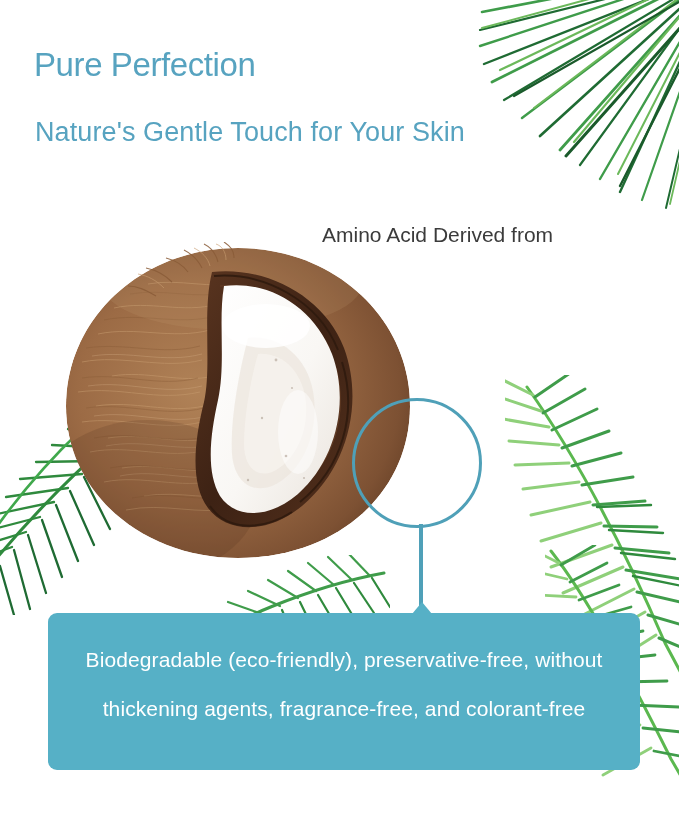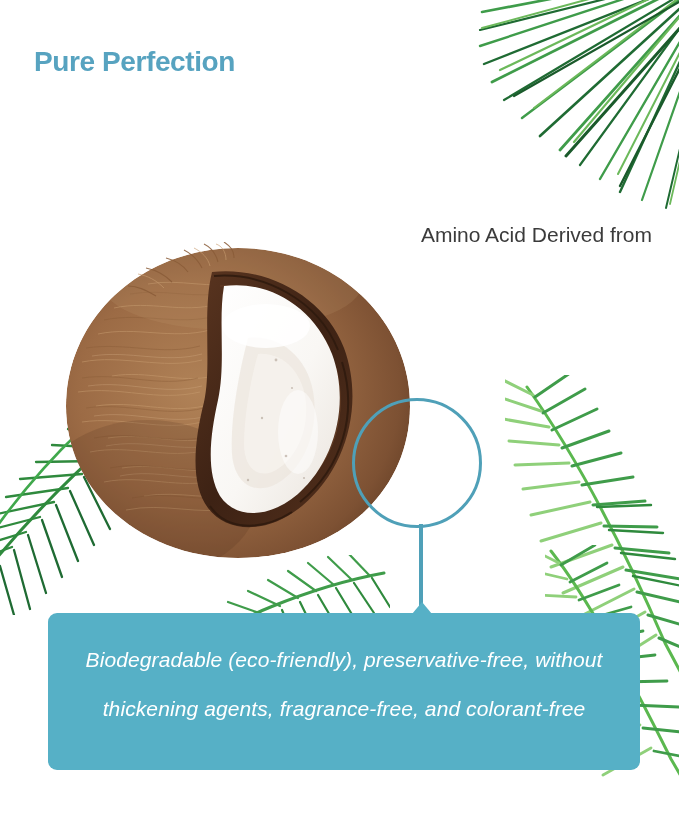--- a/index.html
+++ b/index.html
@@ -25,22 +25,22 @@
   #fern-left-upper { left: -70px; top: 375px; width: 280px; height: 240px; }
   #fern-left-lower { left: 90px; top: 555px; width: 300px; height: 190px; }
   #frond-right      { left: 505px; top: 375px; width: 200px; height: 300px; }
   #frond-right-low  { left: 545px; top: 545px; width: 150px; height: 240px; }
 
   
   #headline {
     position: absolute;
     left: 34px;
     top: 46px;
-    font-size: 28px;
-    font-weight: bold;
+    font-size: 33px;
+    font-weight: normal;
     letter-spacing: -0.4px;
     color: #57a3c0;
     white-space: nowrap;
   }
   #subhead {
     position: absolute;
     left: 35px;
     top: 117px;
     font-size: 27px;
     font-weight: 300;
@@ -48,21 +48,21 @@
     color: #57a3c0;
     white-space: nowrap;
   }
 
   
   #ingredient-caption {
     position: absolute;
     right: 27px;
     top: 218px;
     width: 330px;
-    text-align: right;
+    text-align: left;
     font-size: 21px;
     font-weight: 400;
     line-height: 33px;
     color: #3b3b3b;
   }
 
   
   #coconut {
     position: absolute;
     left: 52px;
@@ -96,21 +96,20 @@
   #callout-box {
     position: absolute;
     left: 48px;
     top: 613px;
     width: 592px;
     height: 157px;
     background: #56b0c6;
     border-radius: 9px;
     box-sizing: border-box;
     padding: 22px 34px;
-    font-style: italic;
   }
   #callout-pointer {
     position: absolute;
     left: 412px;
     top: 602px;
     width: 0;
     height: 0;
     border-left: 10px solid transparent;
     border-right: 10px solid transparent;
     border-bottom: 12px solid #56b0c6;
@@ -312,20 +311,21 @@
           <path d="M65 115 L110 110"></path>
         <path d="M76 137 L122 136"></path>
           <path d="M87 160 L134 162"></path>
         <path d="M98 183 L146 188"></path>
           <path d="M109 206 L150 214"></path>
       </g>
     </g>
   </svg>
 
   <div id="headline">Pure Perfection</div>
+  <div id="subhead">Nature's Gentle Touch for Your Skin</div>
 
   <div id="ingredient-caption">
     <div>Amino Acid Derived from</div>
   </div>
 
   <svg id="coconut" viewBox="0 0 372 322">
     <defs>
       <radialGradient id="huskGrad" cx="38%" cy="46%" r="72%">
         <stop offset="0%" stop-color="#b08257"></stop>
         <stop offset="48%" stop-color="#9c6b45"></stop>

